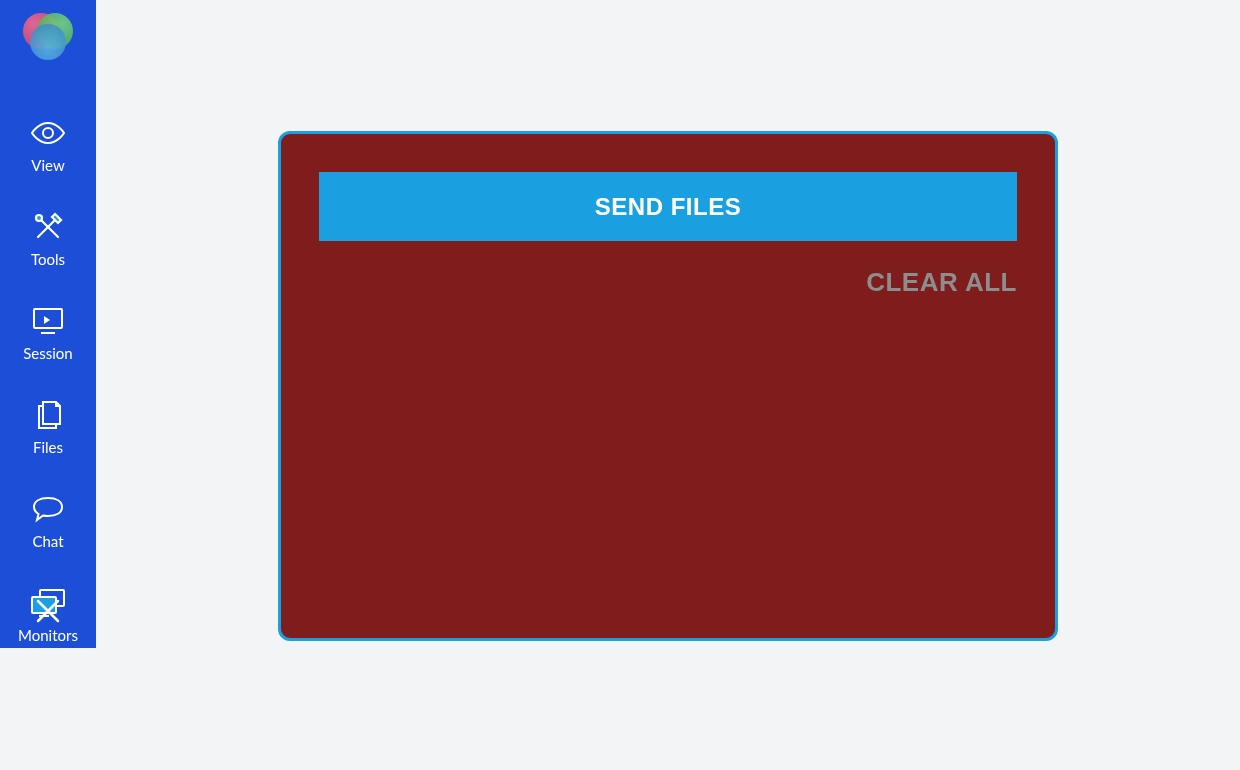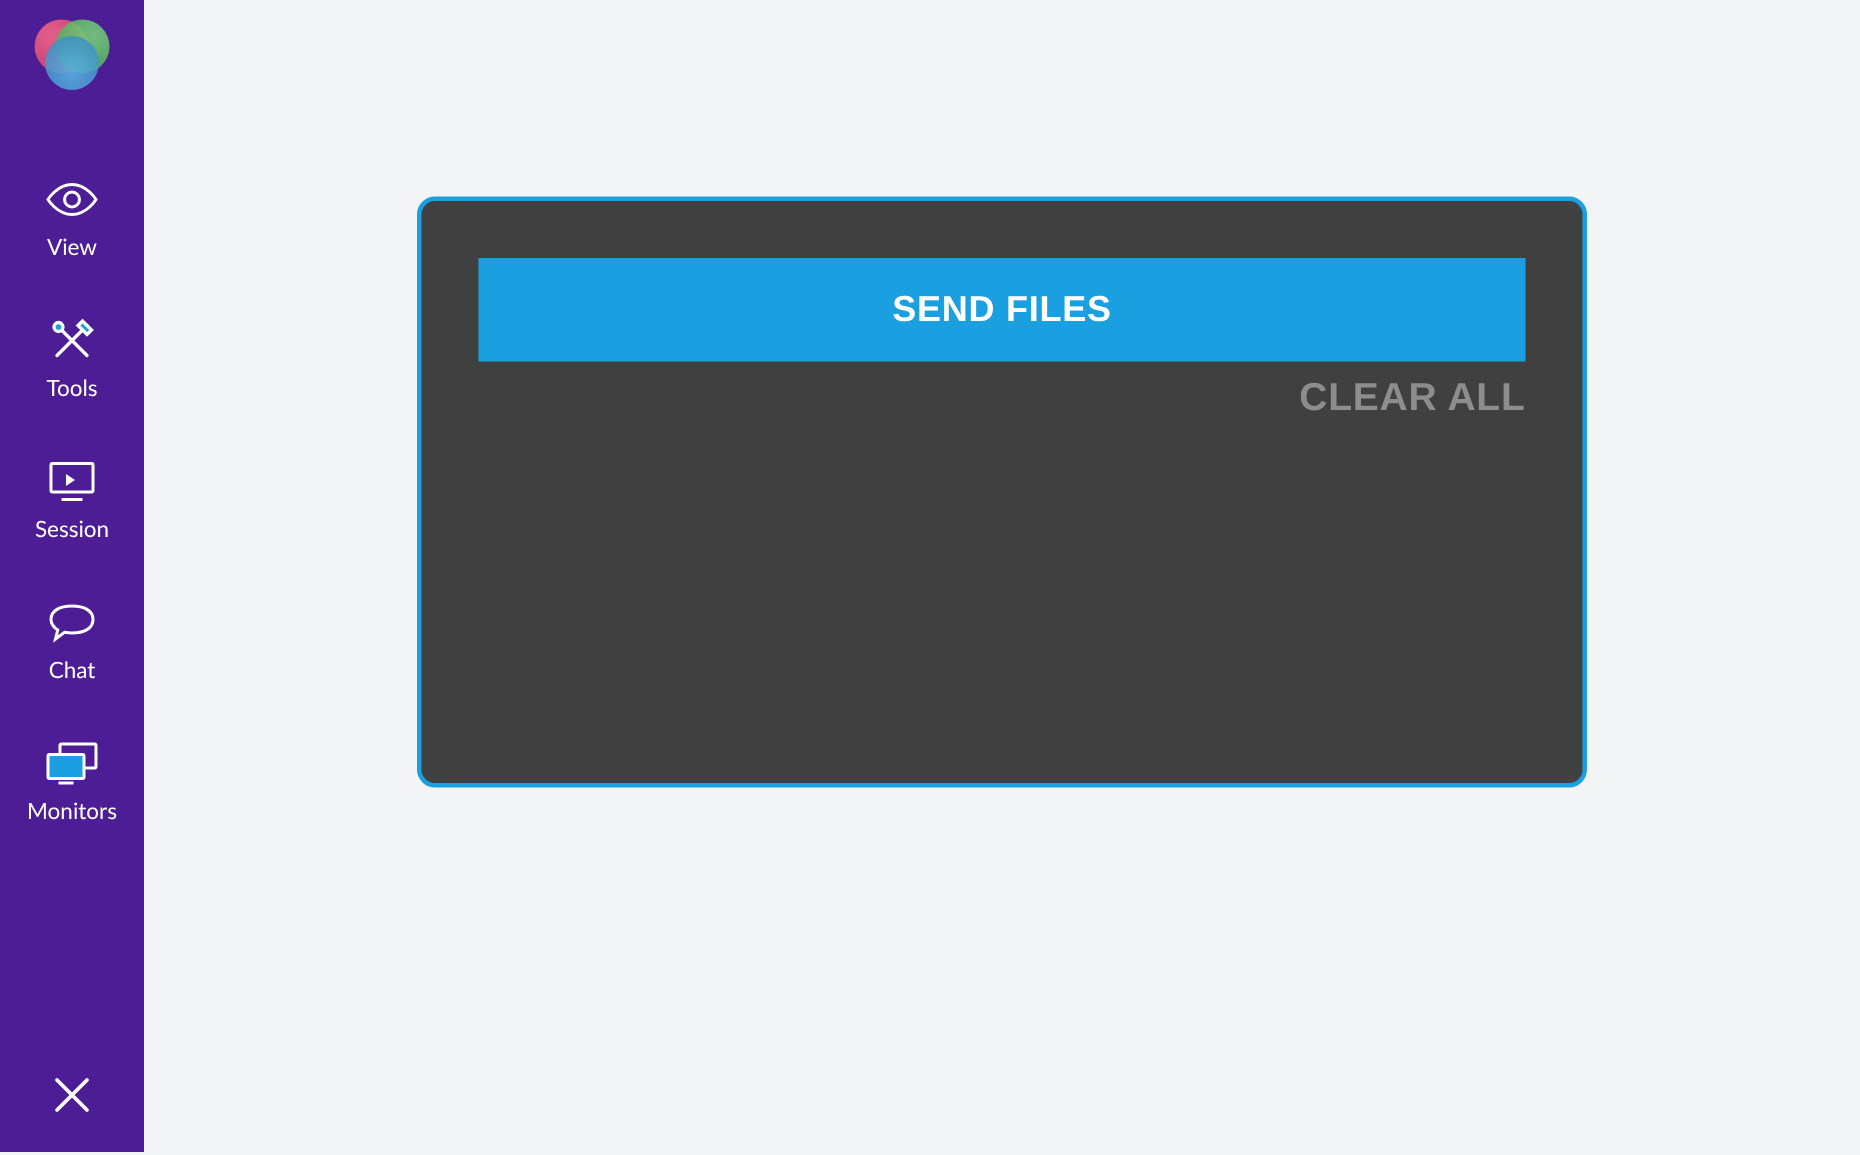--- a/index.html
+++ b/index.html
@@ -13,22 +13,22 @@
       height: 770px;
       background: #f3f4f5;
       overflow: hidden;
       position: relative;
     }
     .sidebar {
       position: absolute;
       left: 0;
       top: 0;
       width: 96px;
-      height: 768px;
-      background: #4c1d95;
+      height: 648px;
+      background: #1d4ed8;
       display: flex;
       flex-direction: column;
       align-items: center;
     }
     .logo {
       width: 54px;
       height: 54px;
       margin-top: 8px;
       position: relative;
     }
@@ -73,22 +73,22 @@
       left: 96px;
       top: 0;
       right: 0;
       bottom: 0;
     }
     .panel {
       position: absolute;
       left: 182px;
       top: 131px;
       width: 780px;
-      height: 394px;
-      background: #404040;
+      height: 510px;
+      background: #7f1d1d;
       border: 3px solid #1a9fe0;
       border-radius: 12px;
       padding: 38px 38px 20px 38px;
     }
     .button-row {
       display: flex;
       gap: 20px;
       width: 100%;
     }
     .big-btn {
@@ -111,21 +111,21 @@
       height: 286px;
       border: 3px dashed #bfbfbf;
       display: flex;
       align-items: center;
       justify-content: center;
       color: #8d8d8d;
       font-size: 30px;
       font-weight: 400;
     }
     .clear-row {
-      margin-top: 8px;
+      margin-top: 26px;
       width: 100%;
       display: flex;
       justify-content: flex-end;
     }
     .clear-all {
       color: #8d8d8d;
       font-size: 26px;
       font-weight: 600;
       cursor: pointer;
       background: none;
@@ -187,20 +187,30 @@
       <span class="icon-wrap">
         <svg width="34" height="30" viewBox="0 0 34 30" fill="none" stroke="#ffffff" stroke-width="2">
           <rect x="3" y="3" width="28" height="19" rx="1"></rect>
           <line x1="10" y1="27" x2="24" y2="27"></line>
           <path d="M13 10 L19 14 L13 18" fill="#ffffff" stroke="none"></path>
         </svg>
       </span>
       <span class="label">Session</span>
     </div>
 
+    <div class="nav-item">
+      <span class="icon-wrap">
+        <svg width="32" height="32" viewBox="0 0 32 32" fill="none" stroke="#ffffff" stroke-width="2">
+          <path d="M11 3 H24 L28 7 V25 H11 Z"></path>
+          <path d="M11 7 H7 V29 H24 V25"></path>
+          <path d="M24 3 V7 H28"></path>
+        </svg>
+      </span>
+      <span class="label">Files</span>
+    </div>
 
     <div class="nav-item">
       <span class="icon-wrap">
         <svg width="34" height="28" viewBox="0 0 34 28" fill="none" stroke="#ffffff" stroke-width="2">
           <path d="M3 12 C3 6 9 3 17 3 C25 3 31 6 31 12 C31 18 25 21 17 21 C15 21 13.5 20.8 12 20.5 L6 25 L7.5 19 C4.5 17 3 15 3 12 Z"></path>
         </svg>
       </span>
       <span class="label">Chat</span>
     </div>
 

